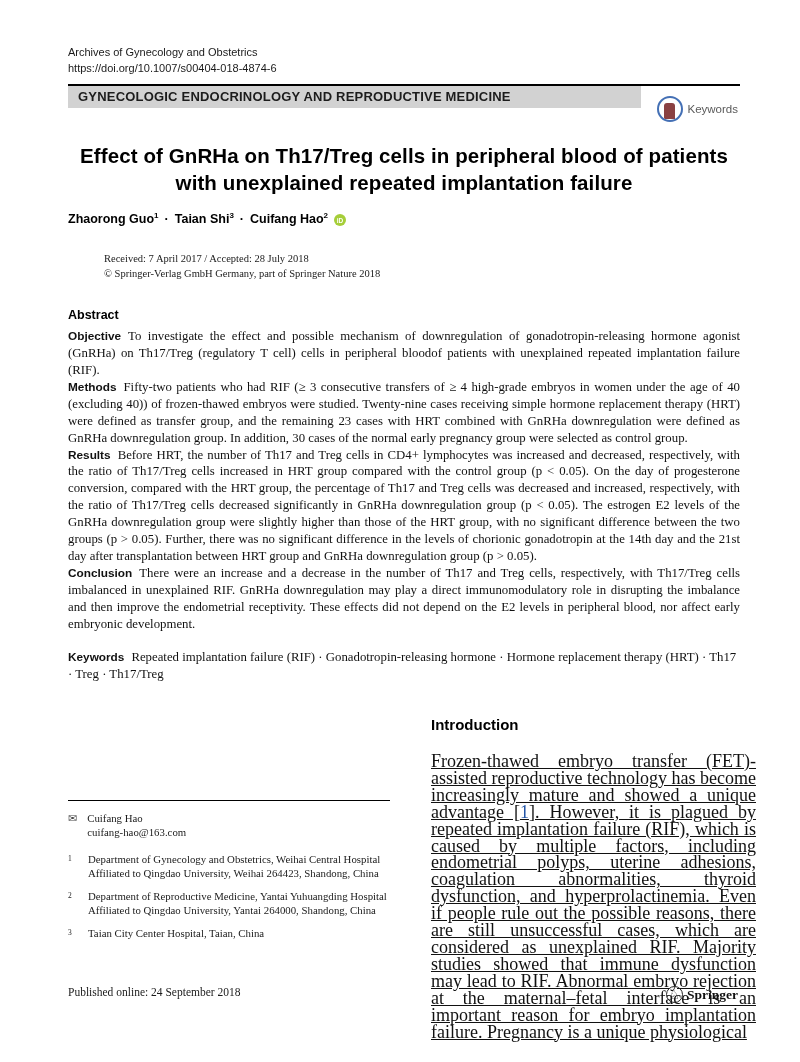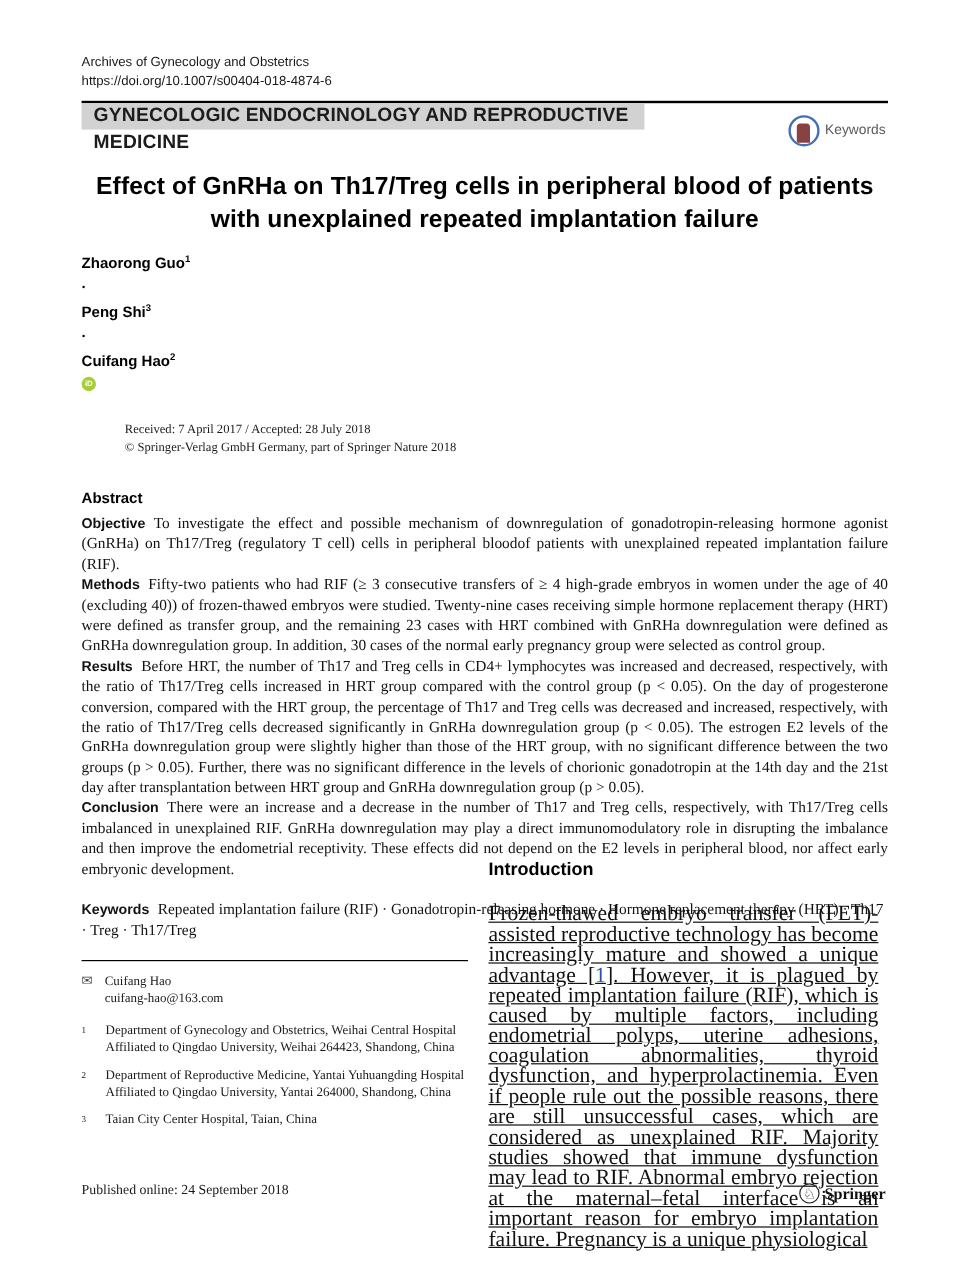--- a/index.html
+++ b/index.html
@@ -12,24 +12,24 @@
     padding:44px 60px 0 68px;
     font-family:"Liberation Serif", serif;
     color:#111;
     overflow:hidden;
   }
   
   .journal-header{font-family:"Liberation Sans", sans-serif;font-size:11px;line-height:16px;color:#1a1a1a;}
   .top-rule{border:none;border-top:2.4px solid #000;margin:8px 0 0 0;}
   .banner{
     margin-top:0;
-    width:469px;height:22px;line-height:22px;
+    width:573px;height:22px;line-height:22px;
     background:#d2d2d2;
     font-family:"Liberation Sans", sans-serif;
-    font-weight:bold;font-size:16px;letter-spacing:.2px;
+    font-weight:bold;font-size:13px;letter-spacing:.2px;
     color:#1c1c1c;padding-left:10px;box-sizing:border-box;
   }
   .crossmark{
     position:absolute;top:96px;right:62px;
     display:flex;align-items:center;gap:5px;
   }
   .crossmark-icon{
     width:26px;height:26px;border-radius:50%;
     border:2.5px solid #4470b5;background:#fff;
     display:flex;align-items:flex-end;justify-content:center;
@@ -40,41 +40,41 @@
   
   .title{
     font-family:"Liberation Sans", sans-serif;
     font-weight:bold;font-size:20.5px;line-height:27px;
     color:#000;margin:34px 0 0 0;letter-spacing:.1px;text-align:center;
   }
   .authors{
     margin-top:15px;
     font-family:"Liberation Sans", sans-serif;
     font-weight:bold;font-size:12.5px;color:#000;
-    display:flex;align-items:flex-start;gap:6px;flex-direction:column;
+    display:flex;align-items:flex-end;gap:6px;
   }
   .authors sup{font-size:8px;}
   .orcid{
     display:inline-flex;align-items:center;justify-content:center;
     width:12px;height:12px;border-radius:50%;
     background:#a6ce39;color:#fff;
     font-size:6.5px;font-weight:bold;font-family:"Liberation Sans", sans-serif;
   }
   .meta{margin-top:25px;font-family:Liberation Serif, serif;font-size:10.5px;line-height:15px;color:#1a1a1a;margin-left:36px;}
   
   .abstract-heading{
     margin:27px 0 6px 0;
     font-family:"Liberation Sans", sans-serif;
     font-weight:bold;font-size:12.5px;color:#000;
   }
   .abs-para{margin:0;font-size:12.8px;line-height:16.9px;text-align:justify;}
   .abs-label{font-family:"Liberation Sans", sans-serif;font-weight:bold;font-size:11.8px;padding-right:7px;}
   .keywords{margin-top:17px;font-size:12.8px;line-height:16.9px;text-align:left;}
   
-  .intro-col{position:absolute;left:407px;top:716px;width:325px;}
+  .intro-col{position:absolute;left:431px;top:716px;width:325px;}
   .intro-heading{
     font-family:"Liberation Sans", sans-serif;
     font-weight:bold;font-size:15px;color:#000;margin:0 0 20px 0;
   }
   .intro-para{margin:0;font-size:18px;line-height:16.9px;text-align:justify;text-decoration:underline;}
   .ref-link{color:#2456a8;}
   
   .footnotes{position:absolute;left:68px;top:800px;width:322px;font-size:10.8px;line-height:14px;color:#1a1a1a;}
   .fn-rule{border:none;border-top:1px solid #000;margin:0 0 10px 0;}
   .fn-corr{display:flex;gap:10px;margin-bottom:13px;}
@@ -116,21 +116,21 @@
   </div>
 
   <h1 class="title">
     <span>Effect of GnRHa on Th17/Treg cells in peripheral blood of patients</span><br>
     <span>with unexplained repeated implantation failure</span>
   </h1>
 
   <div class="authors">
     <span><span>Zhaorong Guo</span><sup>1</sup></span>
     <span>·</span>
-    <span><span>Peng Shi</span><sup>3</sup></span>
+    <span><span>Taian Shi</span><sup>3</sup></span>
     <span>·</span>
     <span><span>Cuifang Hao</span><sup>2</sup></span>
     <span class="orcid">iD</span>
   </div>
 
   <div class="meta">
     <div>Received: 7 April 2017 / Accepted: 28 July 2018</div>
     <div>© Springer-Verlag GmbH Germany, part of Springer Nature 2018</div>
   </div>
 

